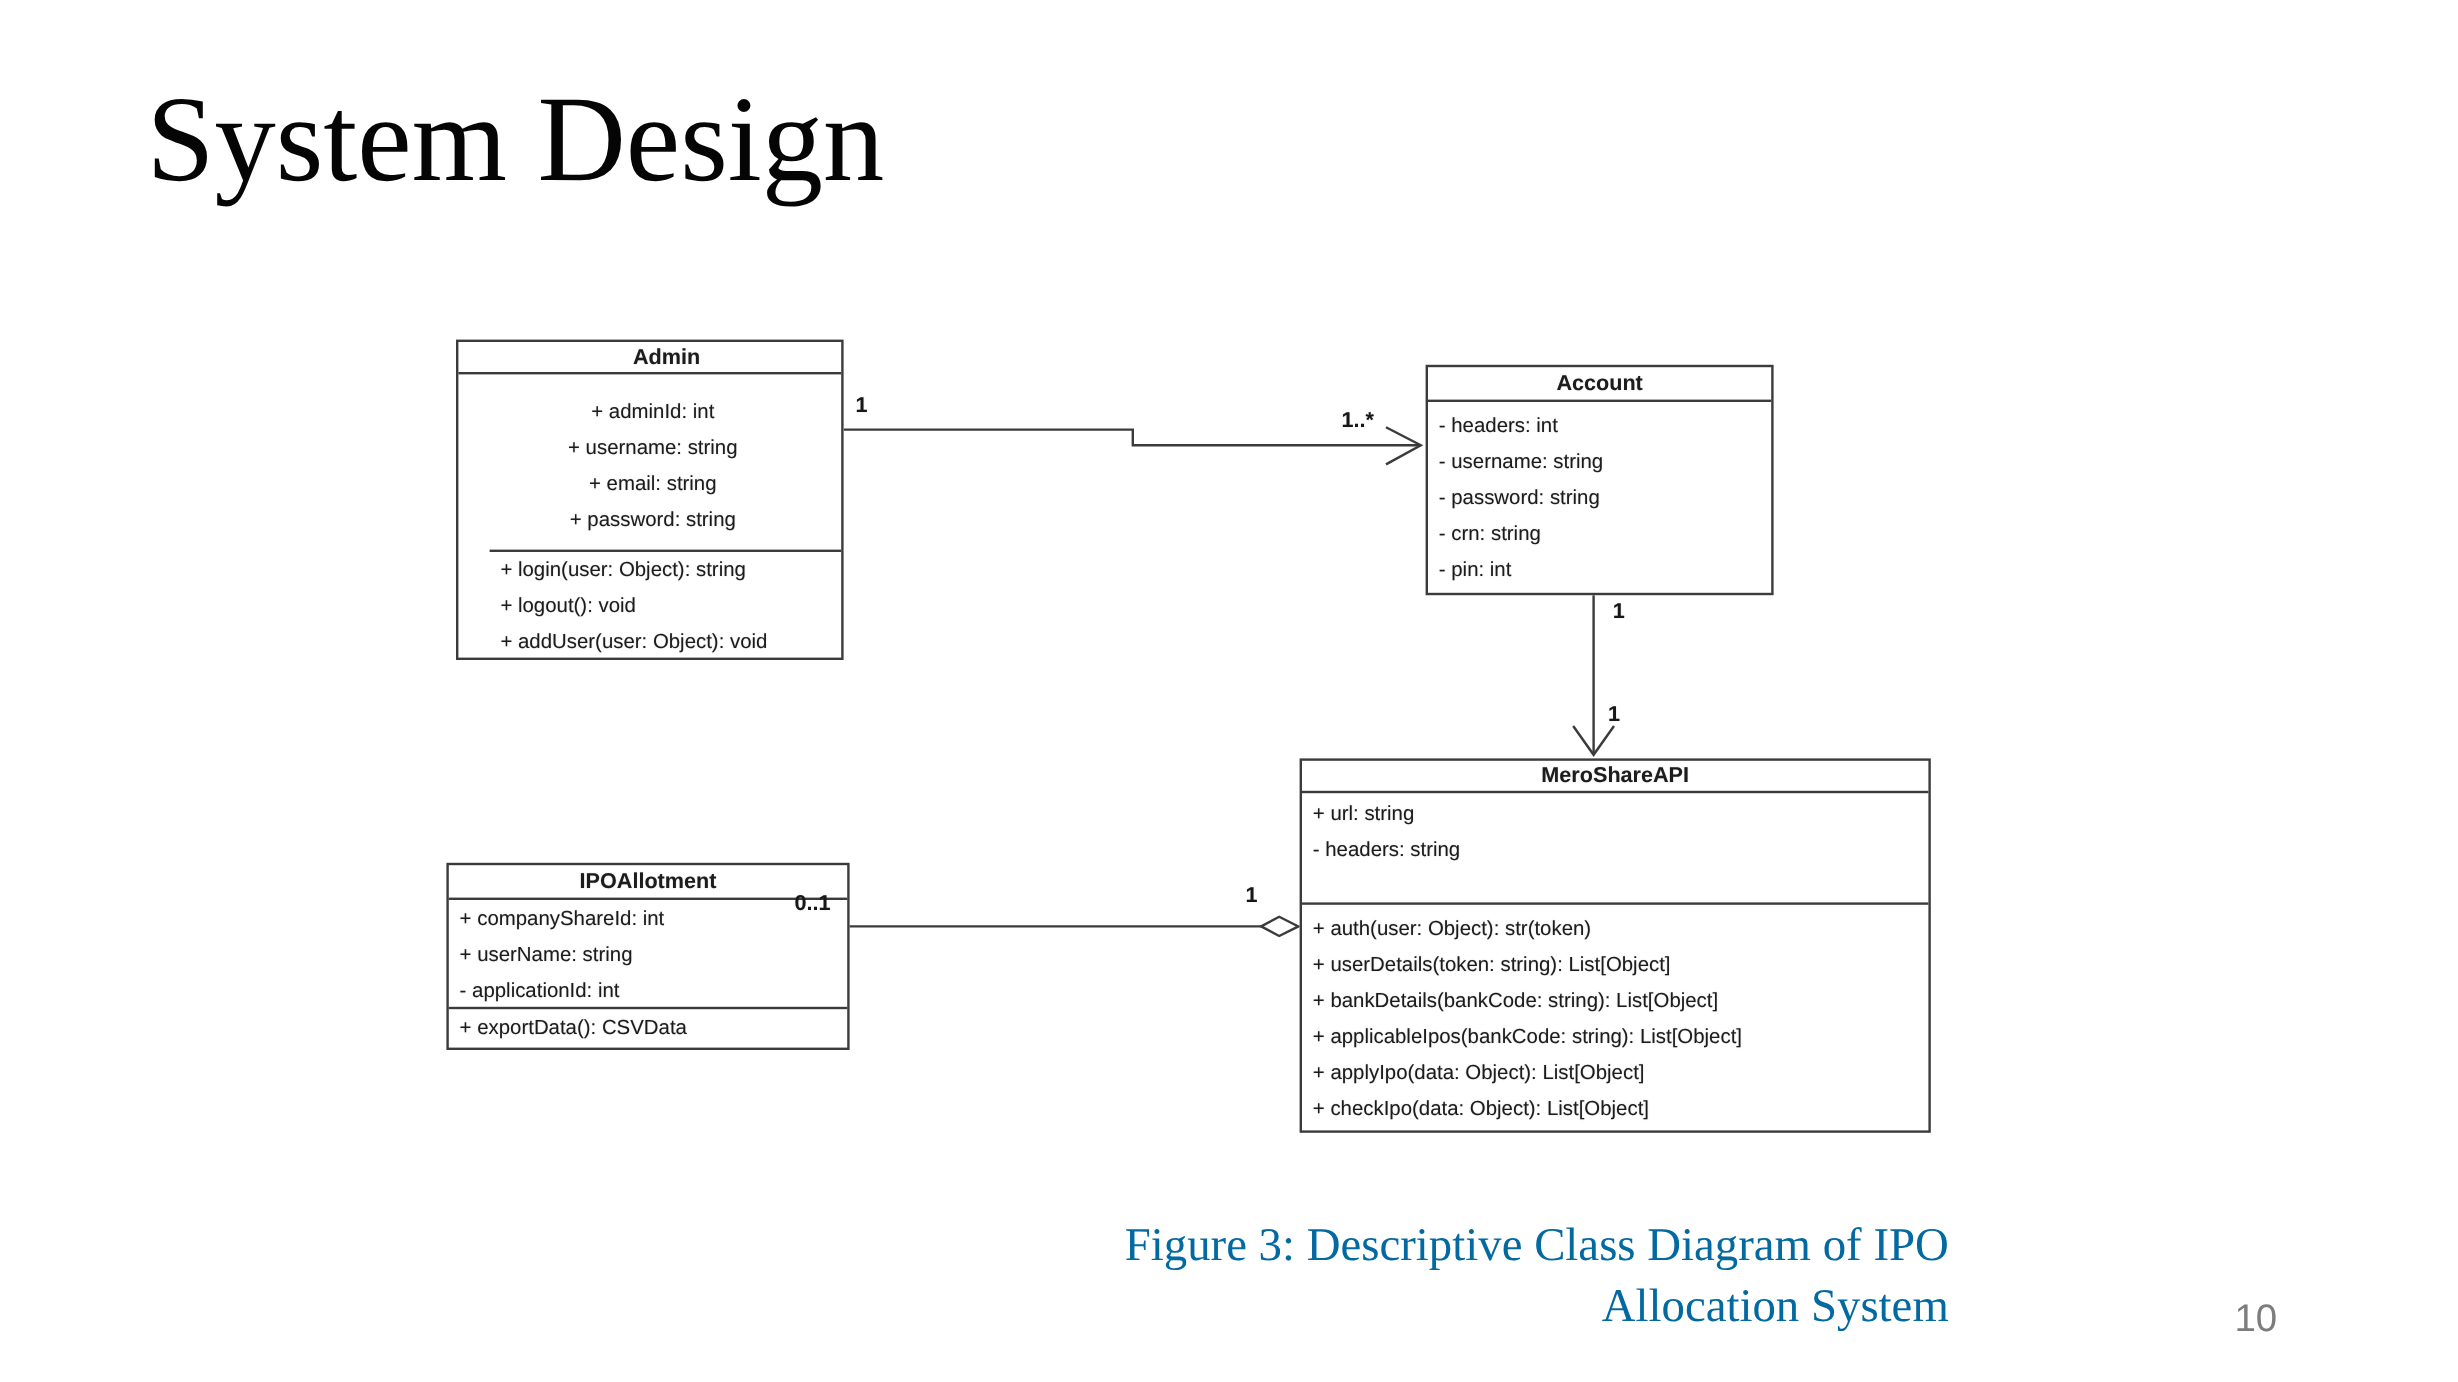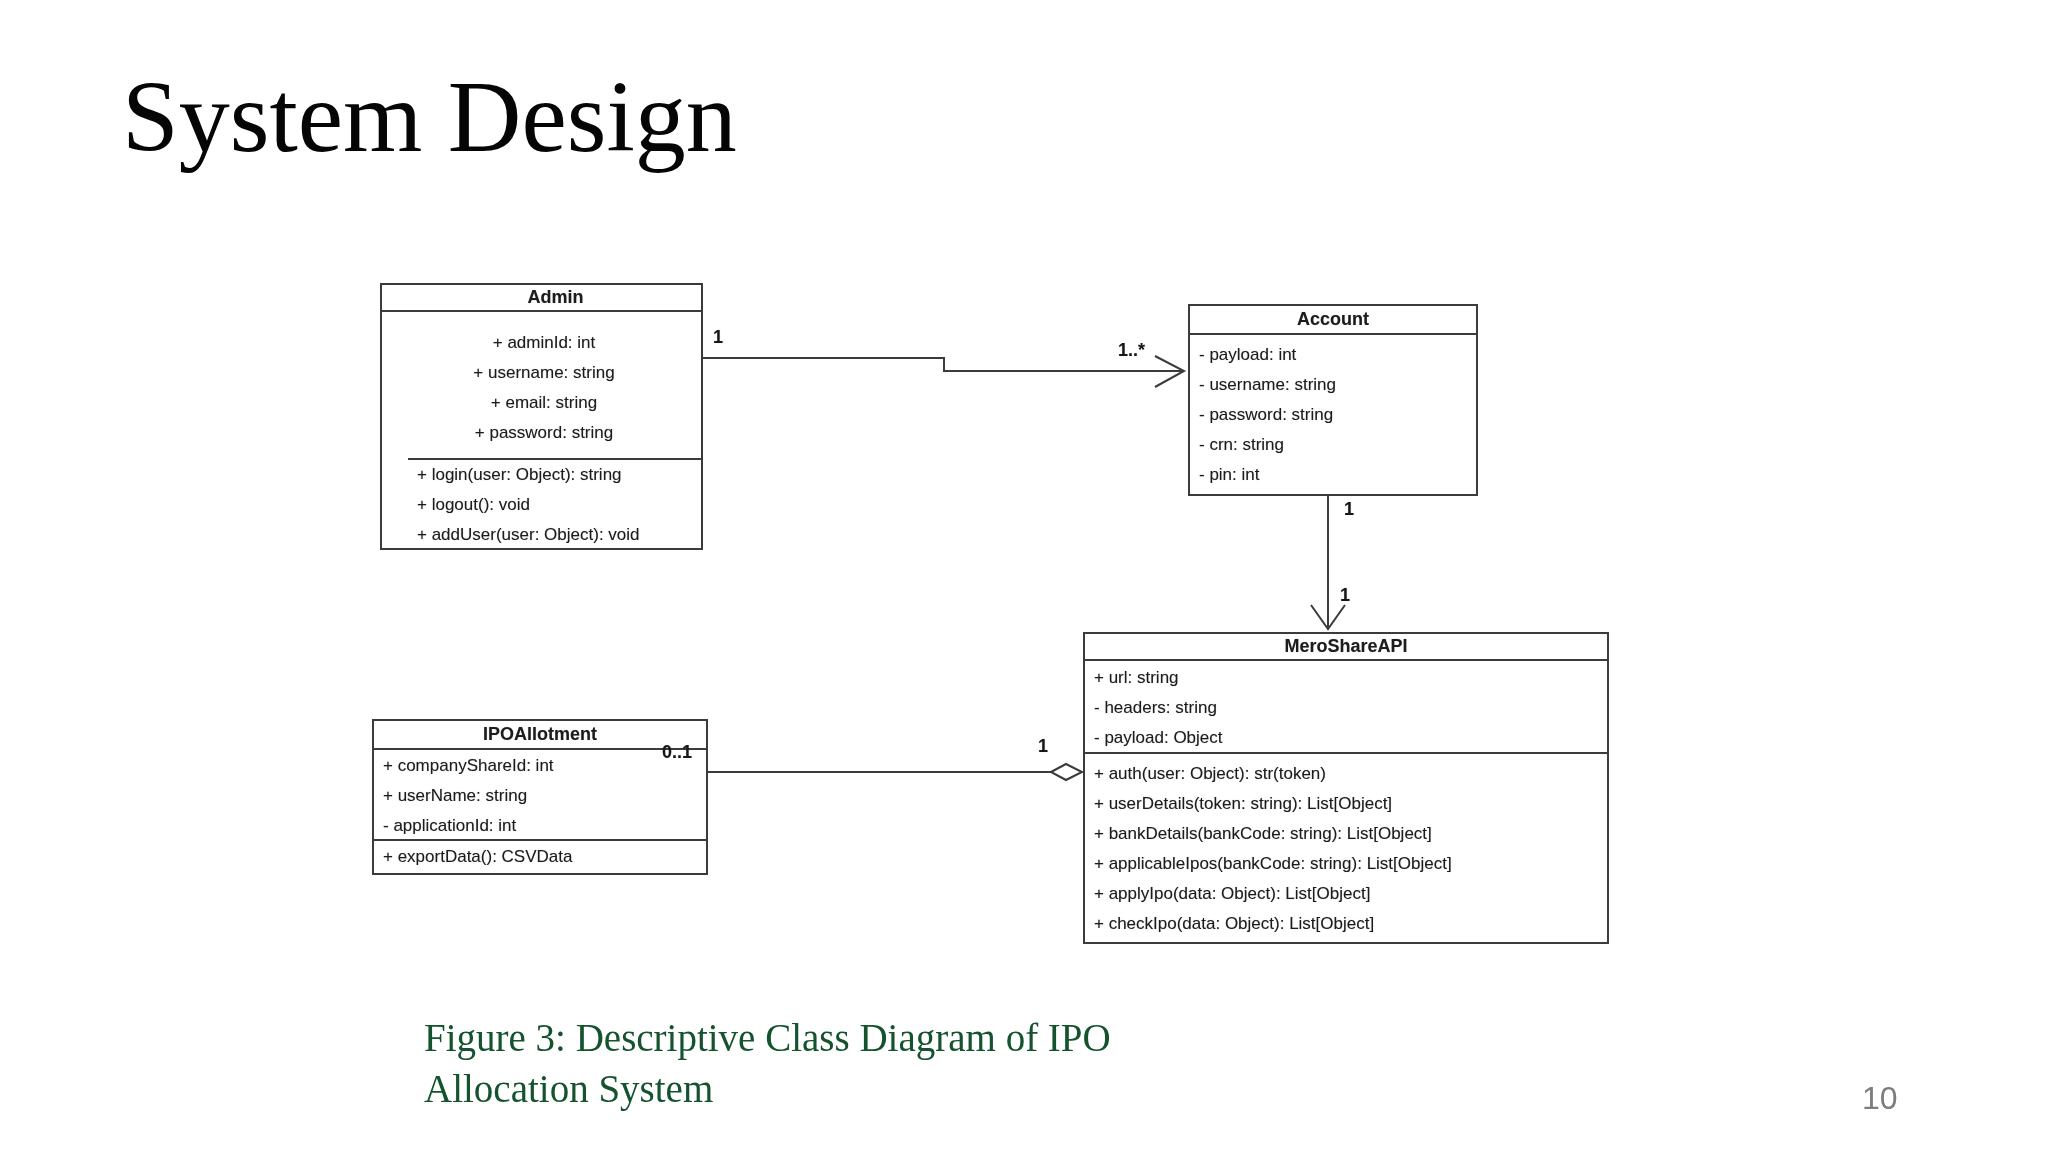--- a/index.html
+++ b/index.html
@@ -72,25 +72,25 @@
     font-weight: bold;
     color: #171717;
     text-shadow: 0 0 1px rgba(40,40,40,0.3);
     white-space: nowrap;
   }
   .caption {
     position: absolute;
     left: 424px;
     top: 1012px;
     width: 1200px;
-    text-align: left;
+    text-align: right;
     font-family: "Liberation Serif", serif;
     font-size: 39px;
     line-height: 51px;
-    color: #14532d;
+    color: #0369a1;
   }
   .page-number {
     position: absolute;
     left: 1862px;
     top: 1080px;
     font-size: 32px;
     color: #7d7d7d;
   }
 </style>
 </head>
@@ -123,34 +123,33 @@
     <div class="uml-sec" style="height:90px;margin-left:26px;">
       <div class="uml-row">+ login(user: Object): string</div>
       <div class="uml-row">+ logout(): void</div>
       <div class="uml-row">+ addUser(user: Object): void</div>
     </div>
   </div>
 
   <div class="uml-class" style="left:1188px; top:304px; width:290px;">
     <div class="uml-title" style="height:27px;">Account</div>
     <div class="uml-sec" style="height:161px; padding-top:5px;">
-      <div class="uml-row">- payload: int</div>
+      <div class="uml-row">- headers: int</div>
       <div class="uml-row">- username: string</div>
       <div class="uml-row">- password: string</div>
       <div class="uml-row">- crn: string</div>
       <div class="uml-row">- pin: int</div>
     </div>
   </div>
 
   <div class="uml-class" style="left:1083px; top:632px; width:526px;">
     <div class="uml-title" style="height:25px;">MeroShareAPI</div>
     <div class="uml-sec" style="height:93px; padding-top:2px;">
       <div class="uml-row">+ url: string</div>
       <div class="uml-row">- headers: string</div>
-      <div class="uml-row">- payload: Object</div>
     </div>
     <div class="uml-sec" style="height:190px; padding-top:5px;">
       <div class="uml-row">+ auth(user: Object): str(token)</div>
       <div class="uml-row">+ userDetails(token: string): List[Object]</div>
       <div class="uml-row">+ bankDetails(bankCode: string): List[Object]</div>
       <div class="uml-row">+ applicableIpos(bankCode: string): List[Object]</div>
       <div class="uml-row">+ applyIpo(data: Object): List[Object]</div>
       <div class="uml-row">+ checkIpo(data: Object): List[Object]</div>
     </div>
   </div>

